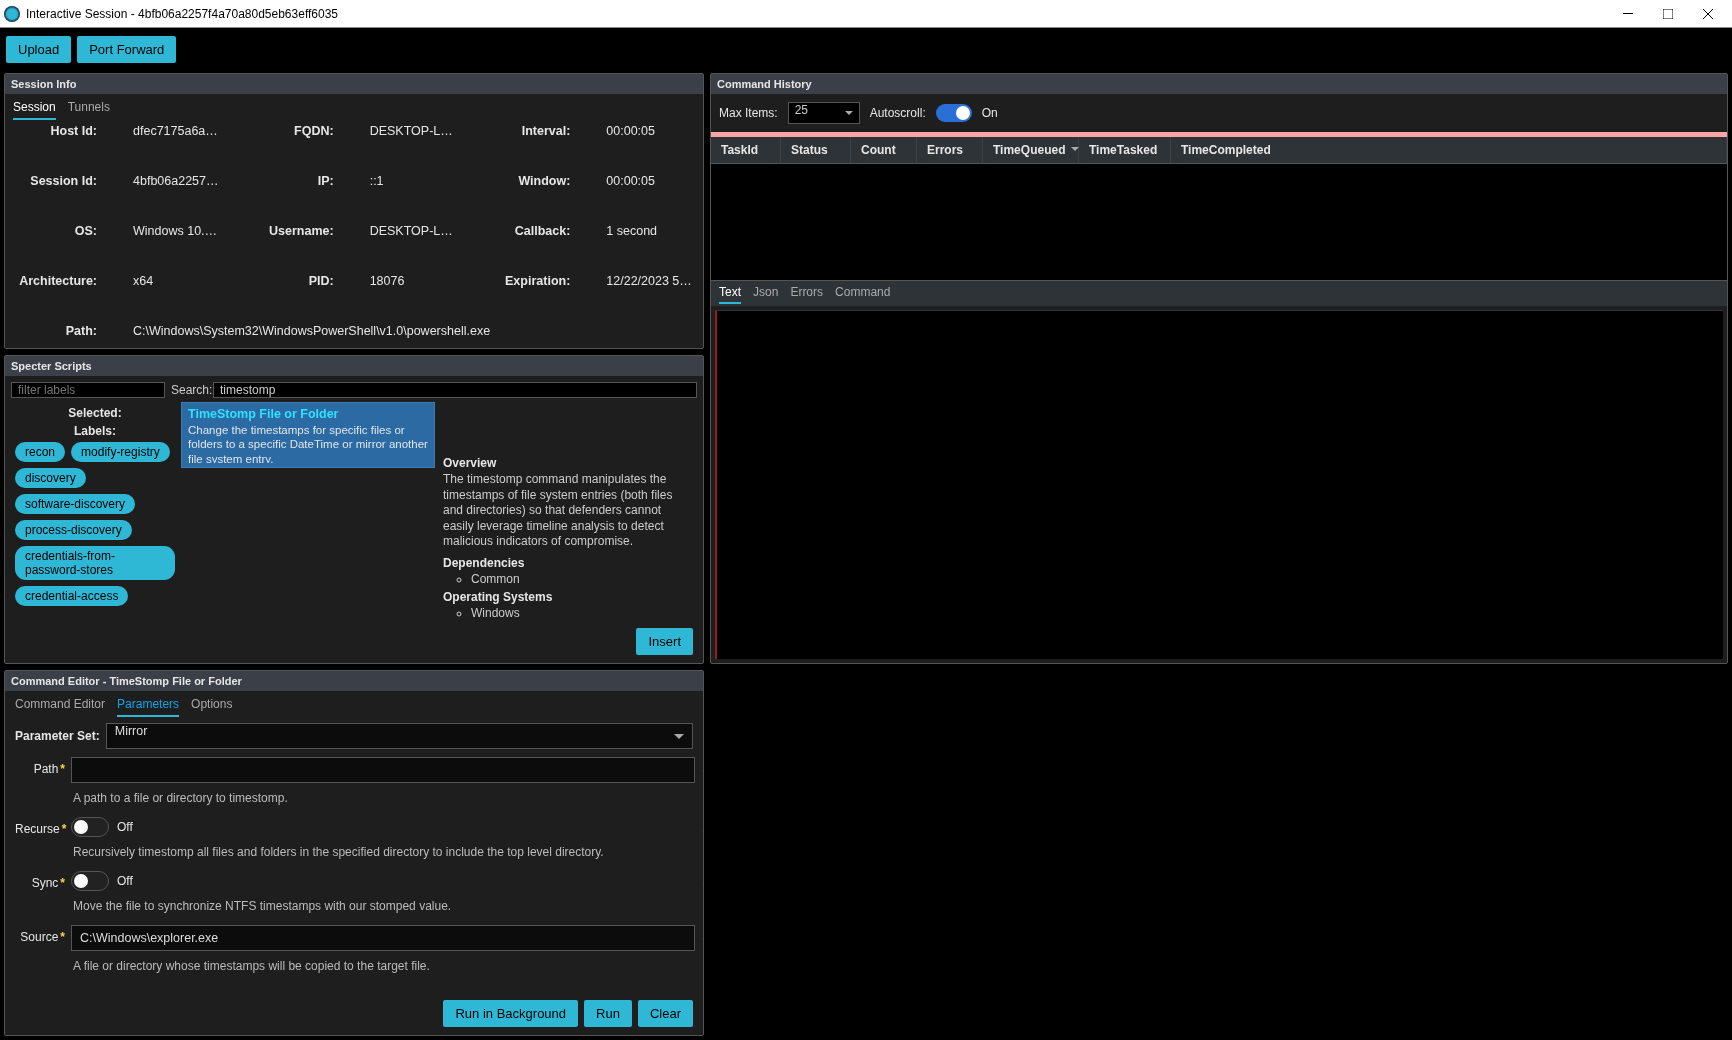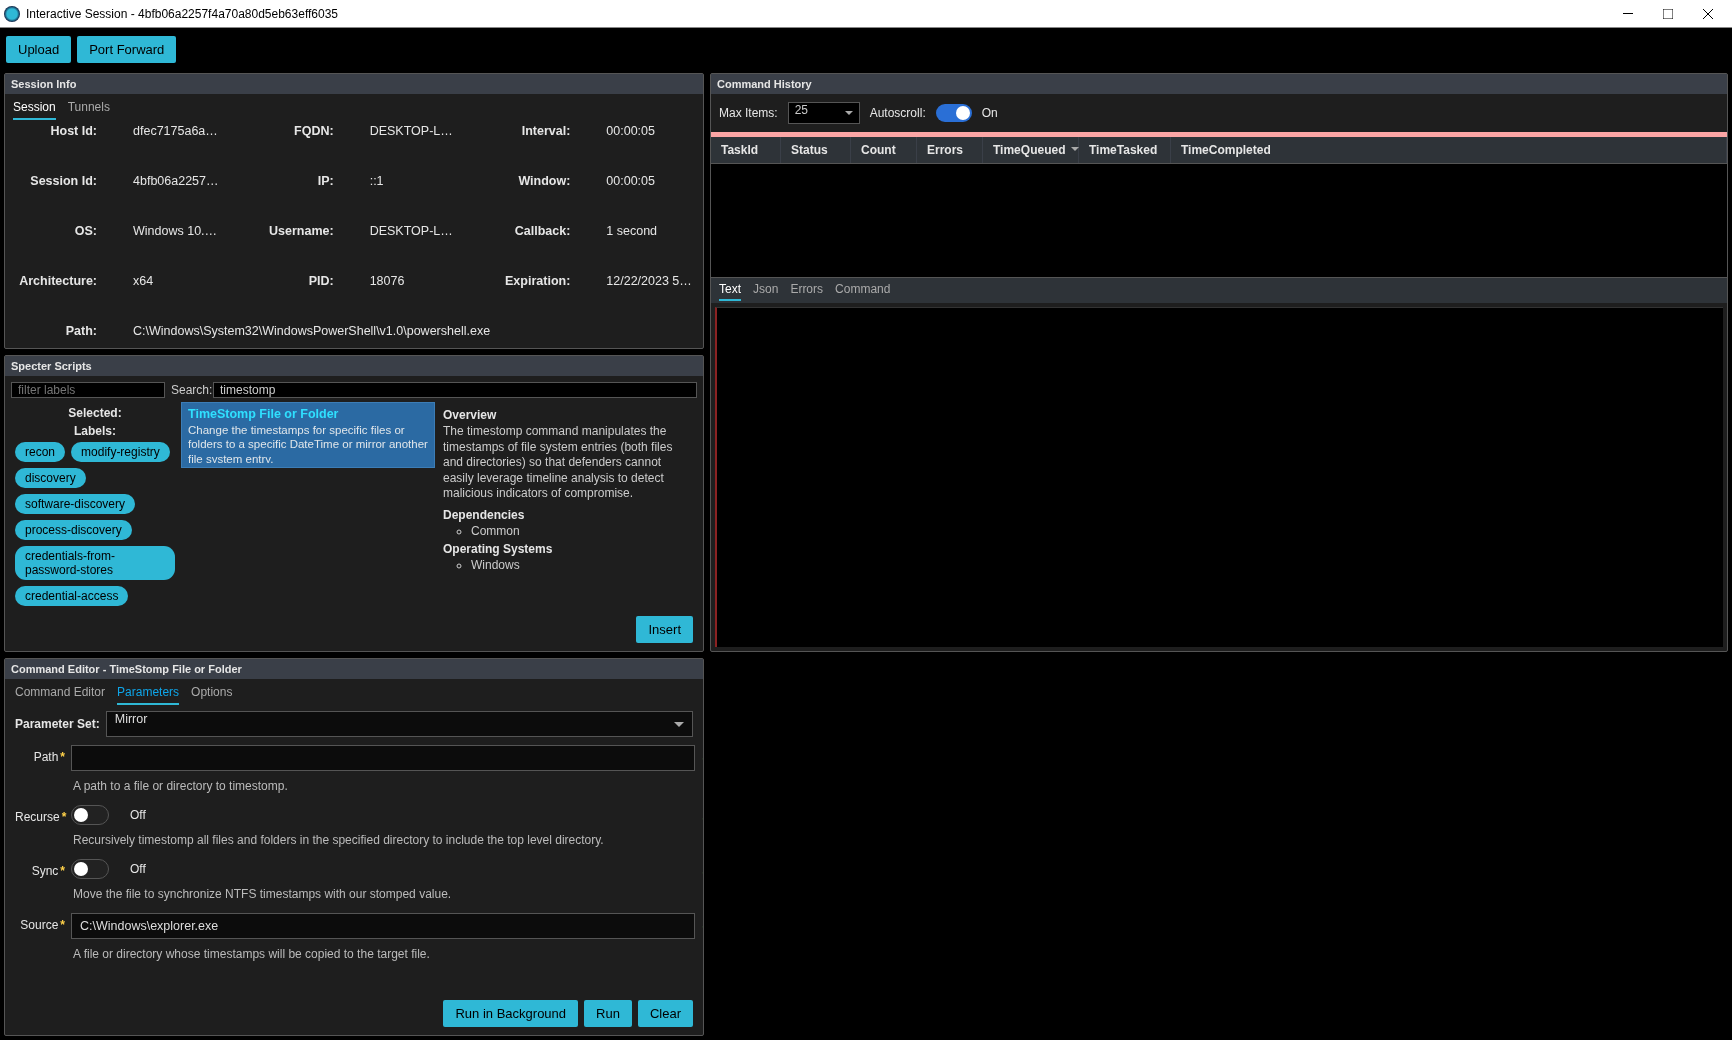--- a/index.html
+++ b/index.html
@@ -60,21 +60,21 @@
 
 .scripts-left { padding:4px 4px; }
 .scripts-left .heading { text-align:center; font-weight:bold; font-size:12px; margin-bottom:4px; }
 .chips { display:flex; flex-wrap:wrap; gap:6px; }
 .chip { background:#2fb8d6; color:#000; border-radius:11px; padding:3px 10px; font-size:12px; cursor:pointer; }
 
 .script-item { background:#2b6aa3; border:1px solid #3c7db6; padding:4px 6px; margin-left:2px; }
 .script-item .s-title { color:#2fe0ff; font-weight:bold; font-size:12.5px; }
 .script-item .s-desc { color:#e0e6ea; font-size:11.5px; line-height:1.25; margin-top:2px; max-height:40px; overflow:hidden; }
 
-.scripts-right { padding:2px 2px 2px 8px; font-size:12px; overflow:hidden; }
+.scripts-right { padding:2px 2px 2px 8px; font-size:12px; overflow:hidden;margin-top:48px; }
 .scripts-right .section-h { font-weight:bold; margin:4px 0 2px; }
 .scripts-right .section-p { color:#ccc; line-height:1.3; margin-bottom:6px;}
 .scripts-right ul { list-style: circle; padding-left:28px; color:#ccc; }
 
 .insert-row { display:flex; justify-content:flex-end; padding:6px 4px 2px; }
 
 
 .editor-panel { grid-column:1; grid-row:4; }
 .editor-tabs { display:flex; gap:12px; padding:6px 10px 0; font-size:12px;text-align:right; }
 .editor-tabs .etab { color:#aaa; padding-bottom:4px; cursor:pointer; }
@@ -87,21 +87,21 @@
 
 .param-row { display:grid; grid-template-columns: 50px 624px 14px; gap:6px; padding:2px 10px; align-items:start; }
 .param-row .plabel { text-align:right; font-size:12px; color:#e6e6e6; padding-top:5px; }
 .param-row .star { color:#ffd24a; font-weight:bold; margin-left:2px;}
 .param-row .pfield input[type=text]{ width:100%; height:26px; background:#0c0c0c; border:1px solid #555; color:#ddd; padding:0 8px; font-size:12.5px;}
 .param-row .phelp { grid-column:2; color:#bbb; font-size:12px; padding:2px 0 8px 2px; }
 .param-row .pcheck { color:#62c34a; padding-top:6px; }
 
 .switch { position:relative; width:38px; height:20px; background:#222; border:1px solid #555; border-radius:10px; display:inline-block; vertical-align:middle;}
 .switch .sknob{ position:absolute; left:2px; top:2px; width:14px; height:14px; background:#fff; border-radius:50%; }
-.switch-row{ display:flex; align-items:center; gap:21px;}
+.switch-row{ display:flex; align-items:center; gap:8px;}
 
 .editor-actions { display:flex; justify-content:flex-end; gap:6px; padding:8px 10px; margin-top:auto; }
 
 .shell { grid-template-rows: auto auto auto 1fr; }
 
 
 .arrow-down{ width:0;height:0;border:4px solid transparent;border-top-color:#aaa; display:inline-block; margin-top:2px;}
 </style>
 </head>
 <body>

